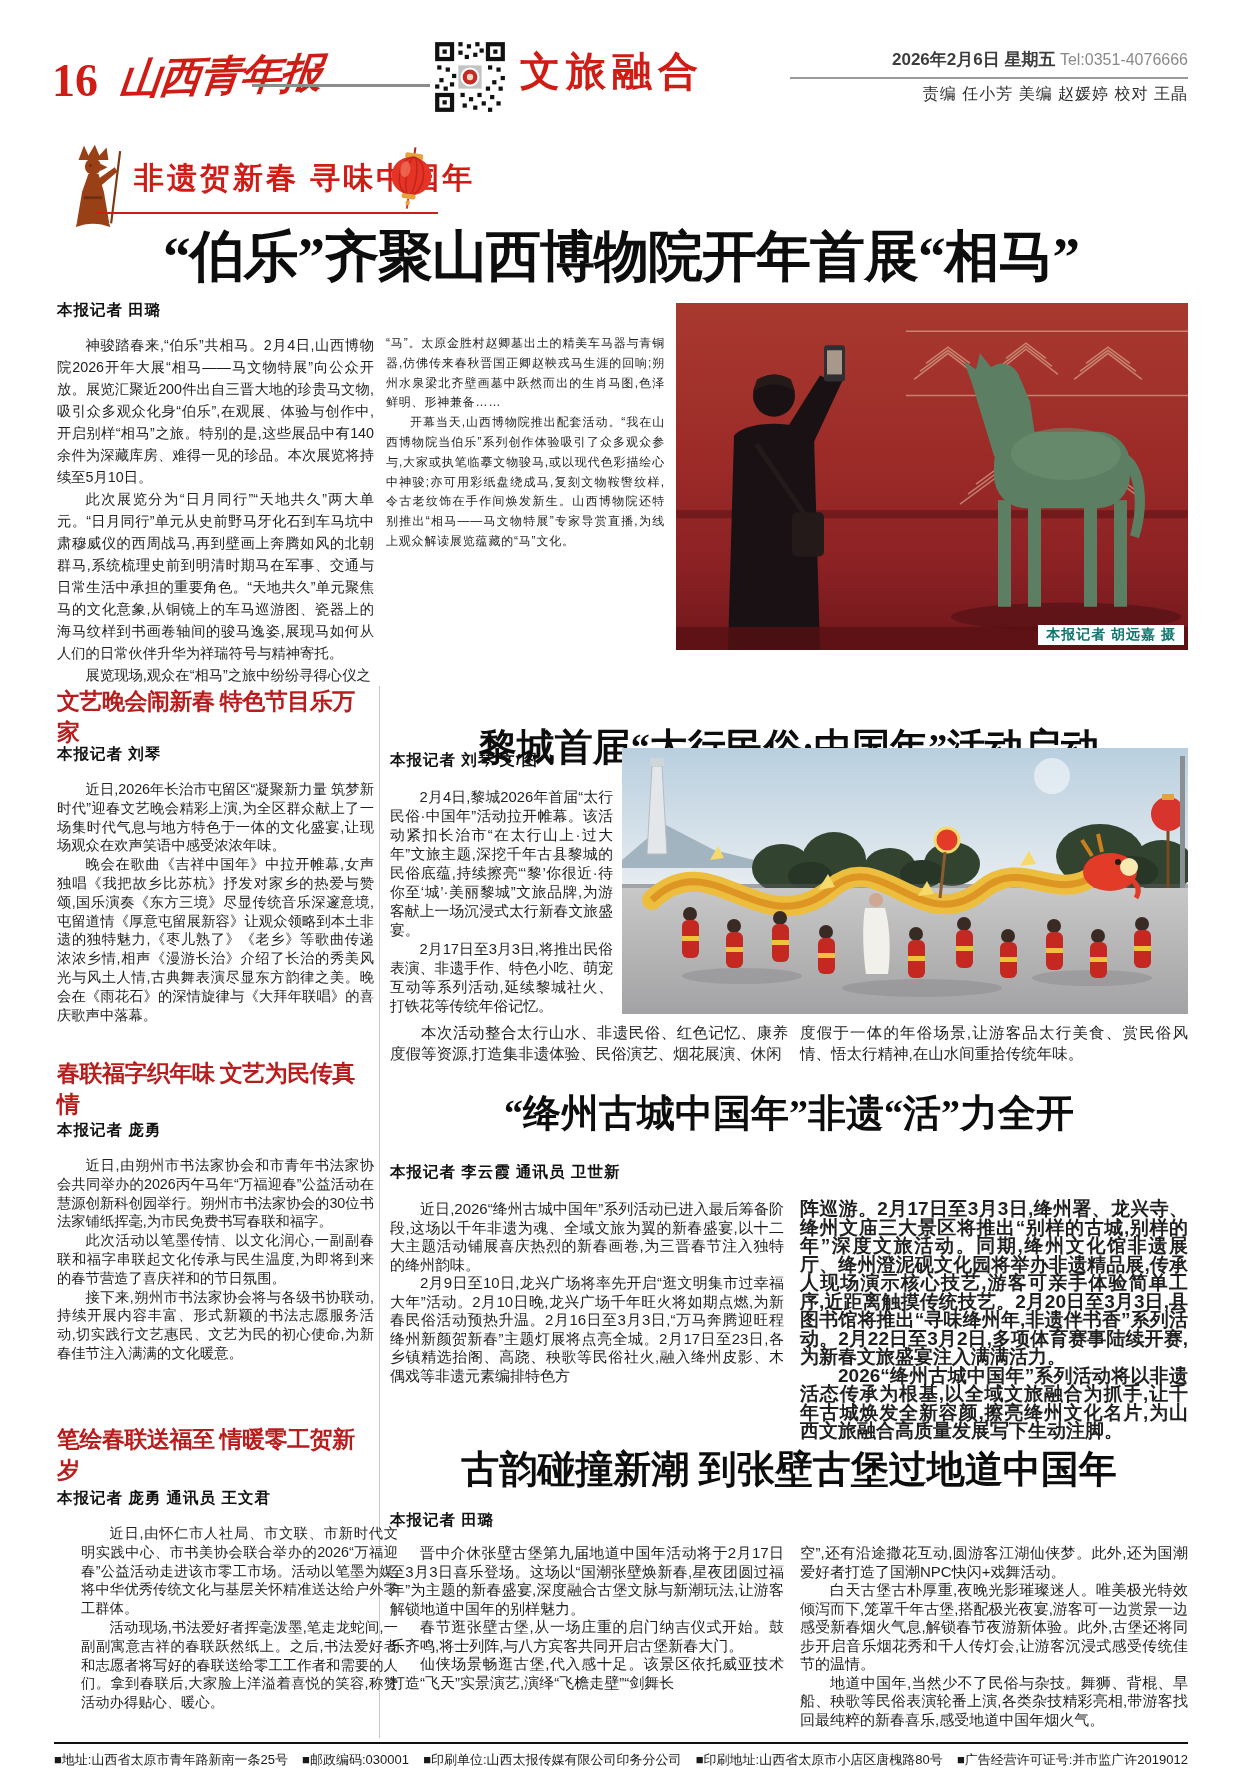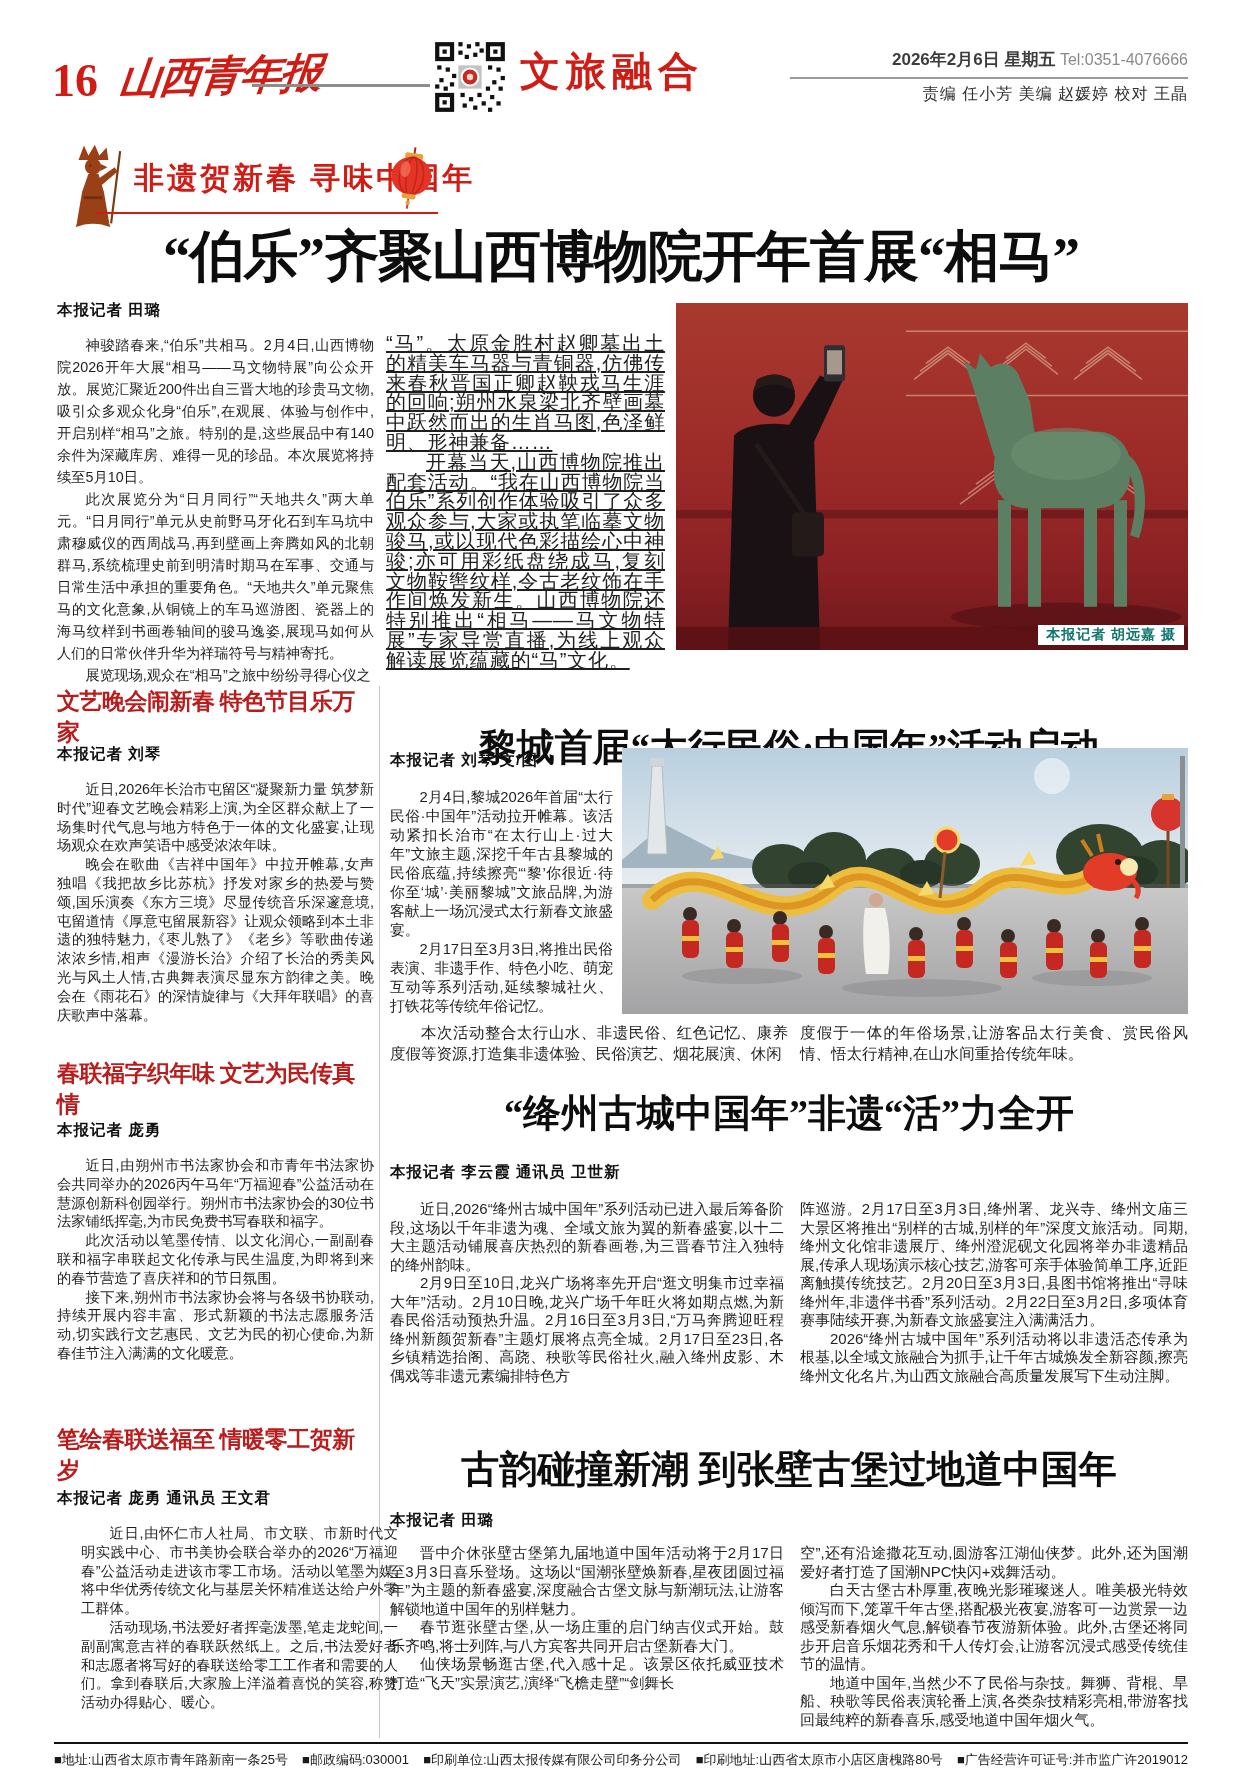--- a/index.html
+++ b/index.html
@@ -30,21 +30,21 @@
   
   #lead-headline { left:54px; top:220px; width:1134px; text-align:center;
                    font:900 55px "Liberation Serif", serif; color:#0d0d0d; letter-spacing:-1px; }
 
   .byline { font-weight:bold; font-size:15.5px; color:#111; letter-spacing:1px; }
   .bodytext p { text-align:justify; text-indent:2em; }
   .cont p:first-child { text-indent:0; }
 
   #a1-byline { left:57px; top:300px; }
   #a1-col1 { left:57px; top:334px; width:317px; font-size:14.3px; line-height:22px; }
-  #a1-col2 { left:386px; top:334px; width:279px; font-size:20px; line-height:19.8px; letter-spacing:0.8px;text-decoration:underline; }
+  #a1-col2 { left:386px; top:334px; width:279px; font-size:12px; line-height:19.8px; letter-spacing:0.8px; }
   #photo1 { left:676px; top:303px; width:512px; height:347px; background:#8c2124; }
   #photo1 svg { display:block; width:100%; height:100%; }
   #photo1-caption { position:absolute; right:4px; bottom:5px; background:#ffffff; color:#0f766e;
                     font-size:14px; font-weight:bold; padding:1px 8px; letter-spacing:1px; }
 
   #divider-v { left:379px; top:686px; width:1px; height:1052px; background:#c9c9c9; }
 
   .left-head { left:57px; width:317px; font:800 23px "Liberation Serif", serif; color:#b91c1c; letter-spacing:-0.5px; }
   #s2-head { top:686px; } #s2-byline { left:57px; top:744px; }
   #s2-body { left:57px; top:780px; width:317px; font-size:14.3px; line-height:18.8px; }
@@ -56,21 +56,21 @@
   .big-head { left:390px; width:798px; text-align:center; font:800 38px "Liberation Serif", serif; color:#0d0d0d; }
   #lc-head { top:722px; } #lc-byline { left:390px; top:750px; }
   #lc-col { left:390px; top:788px; width:223px; font-size:14.8px; line-height:19px; }
   #photo2 { left:622px; top:748px; width:566px; height:266px; background:#c3d6e4; }
   #photo2 svg { display:block; width:100%; height:100%; }
   #lc-bl { left:390px; top:1022px; width:398px; font-size:15.5px; line-height:21px; }
   #lc-br { left:800px; top:1022px; width:388px; font-size:15.5px; line-height:21px; }
 
   #jz-head { top:1088px; } #jz-byline { left:390px; top:1162px; }
   #jz-col1 { left:390px; top:1200px; width:394px; font-size:15px; line-height:18.5px; }
-  #jz-col2 { left:800px; top:1200px; width:388px; font-size:15px; line-height:18.5px; }
+  #jz-col2 { left:800px; top:1200px; width:388px; font-size:19px; line-height:18.5px;font-weight:bold; }
 
   #zb-head { top:1444px; } #zb-byline { left:390px; top:1510px; }
   #zb-col1 { left:390px; top:1544px; width:394px; font-size:15px; line-height:18.5px; }
   #zb-col2 { left:800px; top:1544px; width:388px; font-size:15px; line-height:18.5px; }
 
   #footer { left:54px; top:1742px; width:1134px; border-top:2px solid #111;
             padding-top:7px; display:flex; justify-content:space-between;
             font-size:13px; color:#1a1a1a; }
 </style>
 </head>

